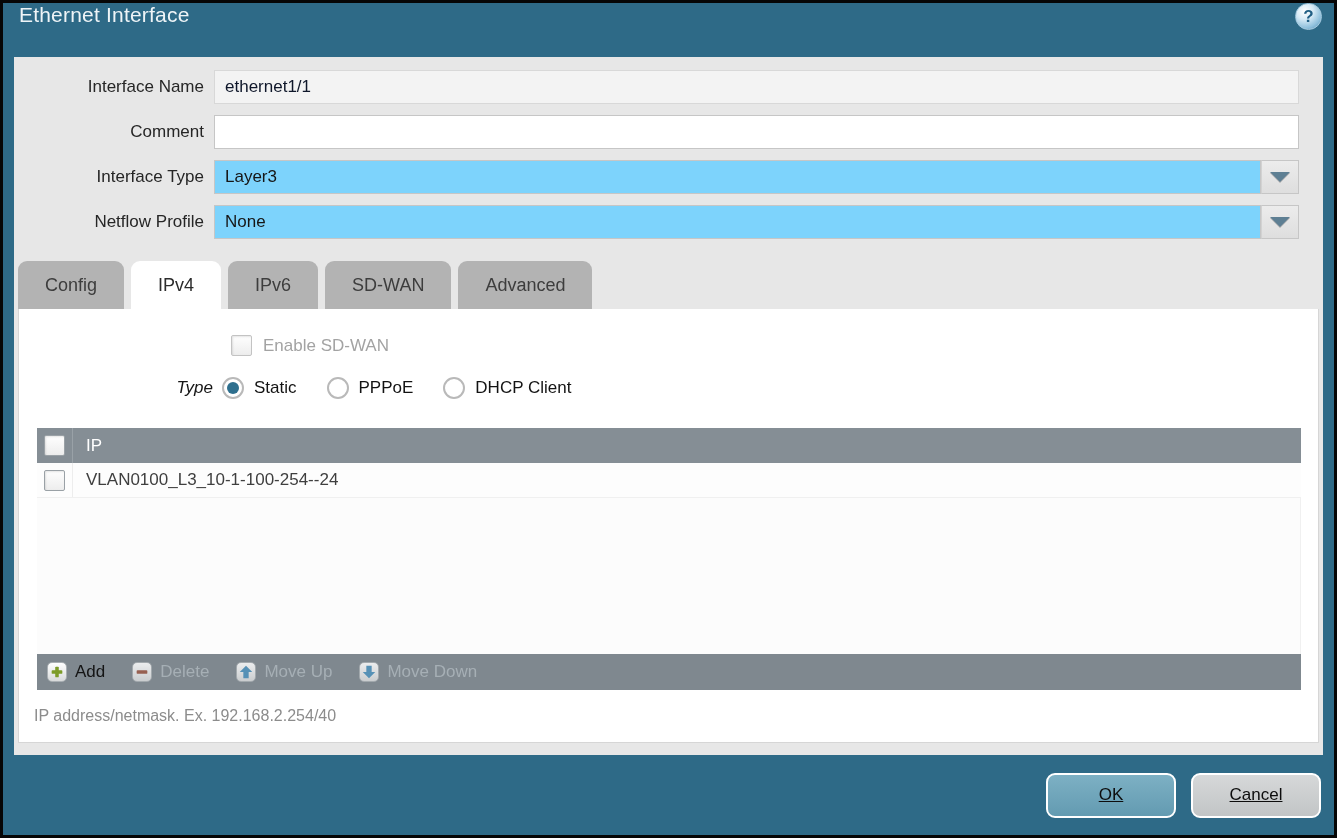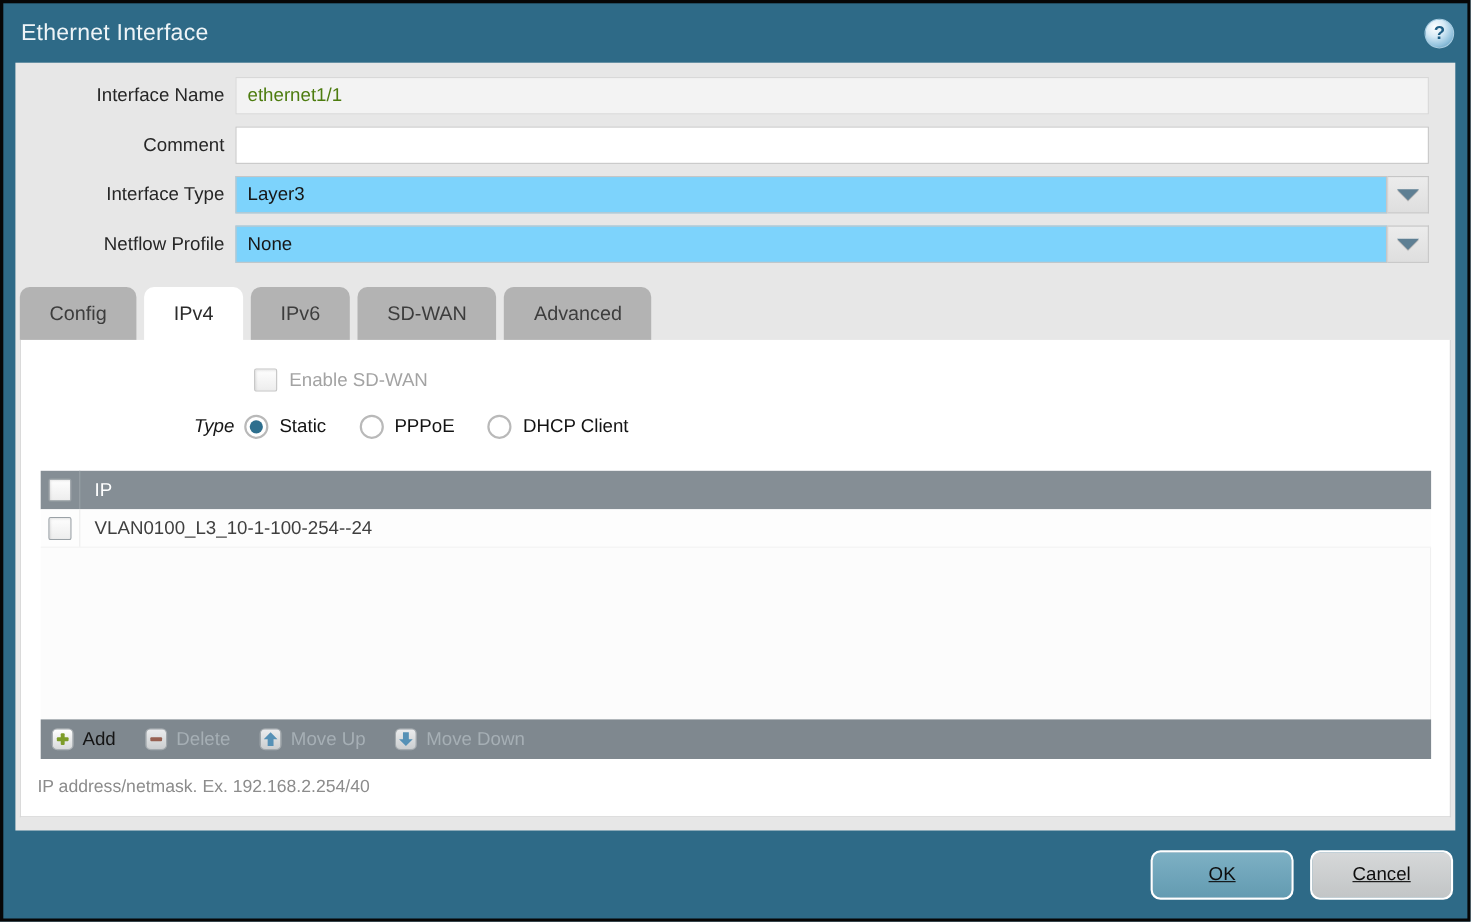--- a/index.html
+++ b/index.html
@@ -2,34 +2,34 @@
 <html><head>
 <meta charset="utf-8">
 <style>
   * { margin:0; padding:0; box-sizing:border-box; }
   html,body { width:1337px; height:838px; background:#fff; }
   body { font-family:"Liberation Sans", sans-serif; }
 
   .dialog { width:1337px; height:838px; background:#2e6a87; border:3px solid #060606; display:flex; flex-direction:column; }
 
   
-  .titlebar { height:54px; flex:0 0 54px; display:flex; align-items:center; padding:0 12px 0 16px;gap:48px; }
+  .titlebar { height:54px; flex:0 0 54px; display:flex; padding:0 12px 0 16px;gap:48px; }
   .title { flex:1; color:#eef4f7; font-size:21px; letter-spacing:0.2px; }
   .help-icon { width:27px; height:27px; border-radius:50%;
     background:radial-gradient(circle at 35% 28%, #ffffff 0%, #d6eaf6 35%, #8fc0dc 70%, #4c87ab 100%);
     border:1px solid #a6cbe0; color:#1f5e84; font-size:17px; font-weight:bold;
     display:flex; align-items:center; justify-content:center; cursor:pointer; }
 
   
   .content { flex:1; background:#e7e7e7; margin:0 11px; padding-top:13px; display:flex; flex-direction:column; overflow:hidden; }
 
   .form-row { display:flex; align-items:center; height:34px; margin-bottom:11px; padding-right:24px; }
   .form-label { width:190px; text-align:right; margin-right:10px; font-size:17px; color:#262626; }
   .text-input { flex:1; height:34px; border:1px solid #c6c6c6; background:#fff; padding:0 10px; font-size:17px; color:#1d1d1d; font-family:"Liberation Sans", sans-serif; }
-  .text-input:disabled { background:#f3f3f3; color:#4d7c0f; border-color:#d8d8d8; }
+  .text-input:disabled { background:#f3f3f3; color:#0f172a; border-color:#d8d8d8; }
   .combo { flex:1; display:flex; height:34px; }
   .combo-text { flex:1; background:#7dd3fc; border:1px solid #c6c6c6; padding:0 10px; display:flex; align-items:center; font-size:17px; color:#161616; }
   .combo-btn { width:38px; background:linear-gradient(#ececec,#dedede); border:1px solid #c6c6c6; border-left:1px solid #d2d2d2; display:flex; align-items:center; justify-content:center; cursor:pointer; }
   .tri-down { width:0; height:0; border-left:10px solid transparent; border-right:10px solid transparent; border-top:10px solid #5e7f93; filter:drop-shadow(0 1px 0 rgba(0,0,0,0.25)); }
 
   
   .tabstrip { flex:0 0 48px; display:flex; gap:7px; padding-left:4px; margin-top:11px; }
   .tab { padding:0 27px; display:flex; align-items:center; font-size:18px; color:#3d3d3d; background:#b3b3b3; border-radius:9px 9px 0 0; cursor:pointer; }
   .tab.active { background:#ffffff; color:#2c2c2c; }
 

